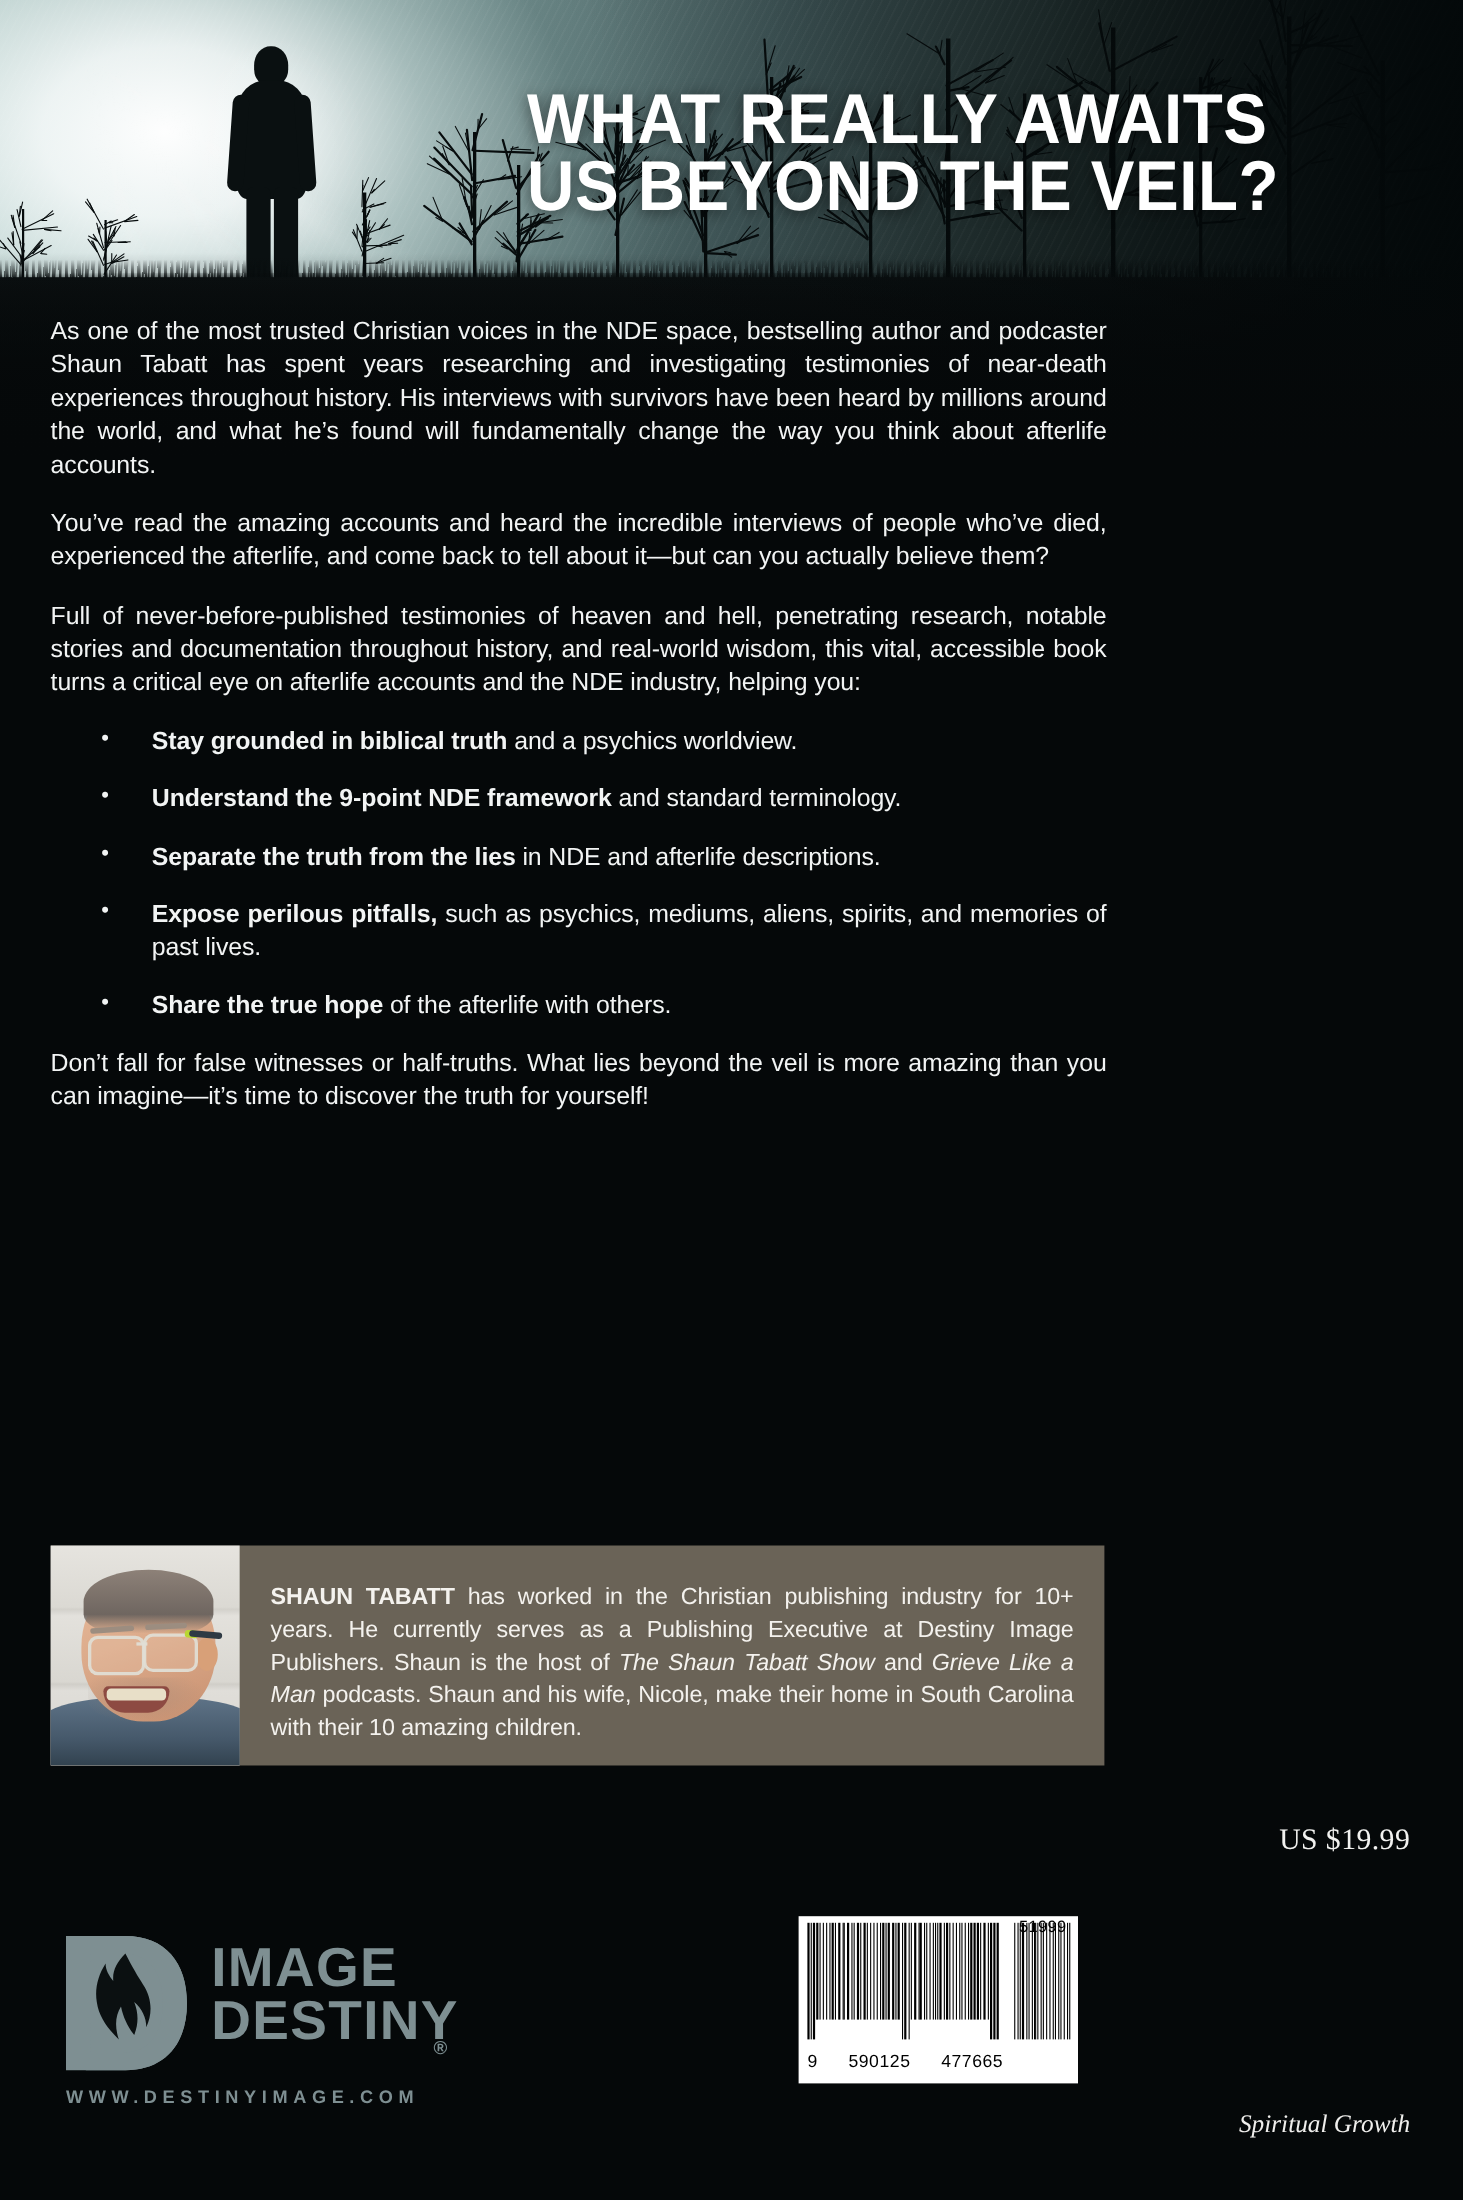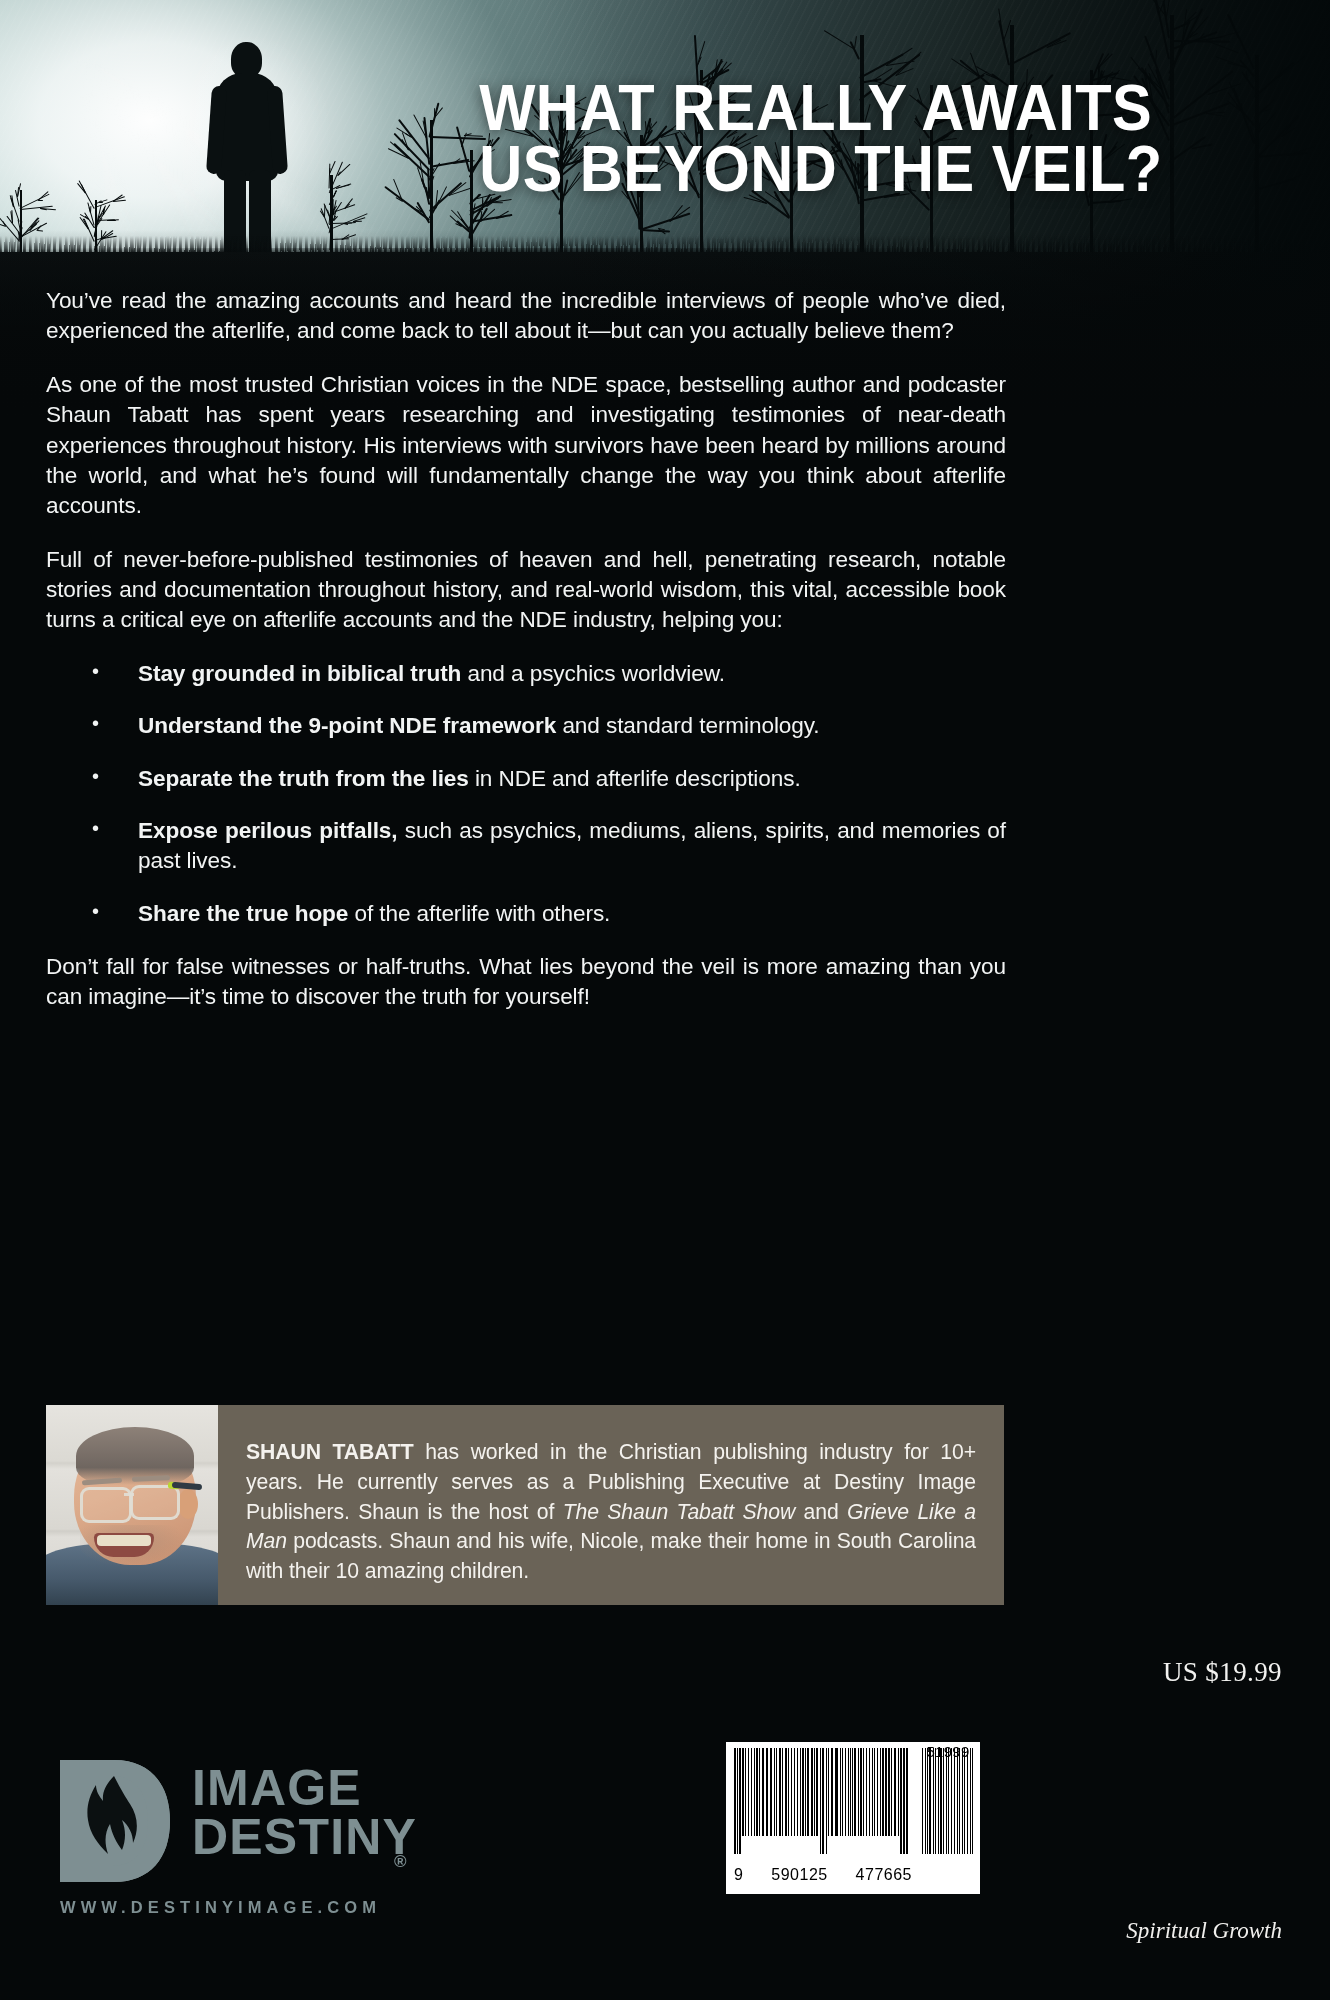--- a/index.html
+++ b/index.html
@@ -981,22 +981,22 @@
     <div class="vignette-right"></div>
     <div class="scene-fade"></div>
   </div>
 
   <div id="headline">
     <span class="hl-line">WHAT REALLY AWAITS</span>
     <span class="hl-line">US BEYOND THE VEIL?</span>
   </div>
 
   <div id="copy">
+    <p>As one of the most trusted Christian voices in the NDE space, bestselling author and podcaster Shaun Tabatt has spent years researching and investigating testimonies of near-death experiences throughout history. His interviews with survivors have been heard by millions around the world, and what he’s found will fundamentally change the way you think about afterlife accounts.</p>
     <p>You’ve read the amazing accounts and heard the incredible interviews of people who’ve died, experienced the afterlife, and come back to tell about it—but can you actually believe them?</p>
-    <p>As one of the most trusted Christian voices in the NDE space, bestselling author and podcaster Shaun Tabatt has spent years researching and investigating testimonies of near-death experiences throughout history. His interviews with survivors have been heard by millions around the world, and what he’s found will fundamentally change the way you think about afterlife accounts.</p>
     <p>Full of never-before-published testimonies of heaven and hell, penetrating research, notable stories and documentation throughout history, and real-world wisdom, this vital, accessible book turns a critical eye on afterlife accounts and the NDE industry, helping you:</p>
     <ul id="bullets">
         <li><b>Stay grounded in biblical truth</b><span> and a psychics worldview.</span></li>
         <li><b>Understand the 9-point NDE framework</b><span> and standard terminology.</span></li>
         <li><b>Separate the truth from the lies</b><span> in NDE and afterlife descriptions.</span></li>
         <li><b>Expose perilous pitfalls,</b><span> such as psychics, mediums, aliens, spirits, and memories of past lives.</span></li>
         <li><b>Share the true hope</b><span> of the afterlife with others.</span></li>
       </ul>
     <p class="last">Don’t fall for false witnesses or half-truths. What lies beyond the veil is more amazing than you can imagine—it’s time to discover the truth for yourself!</p>
   </div>

